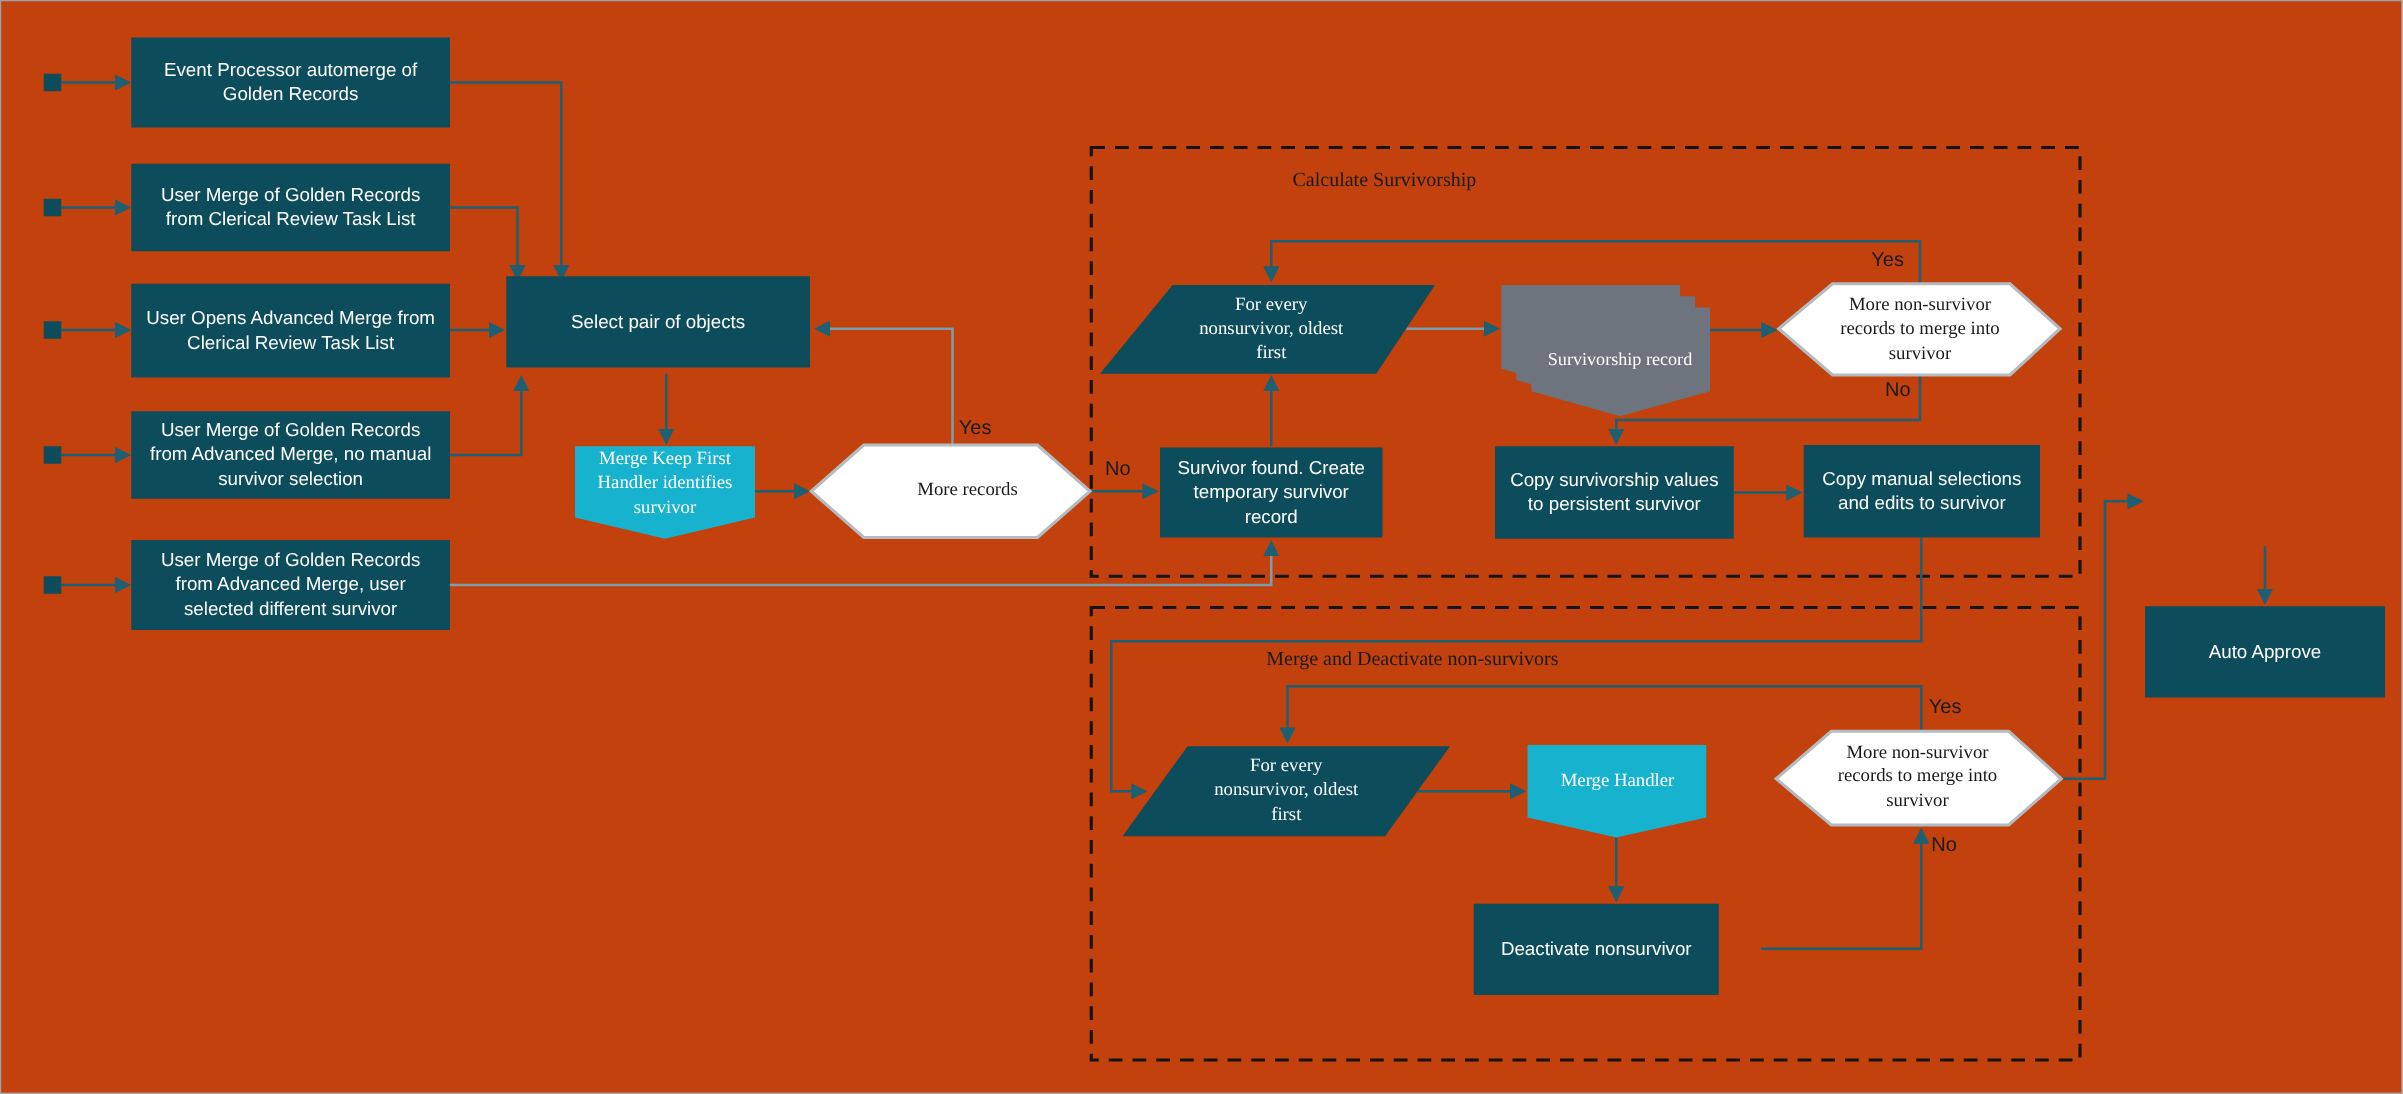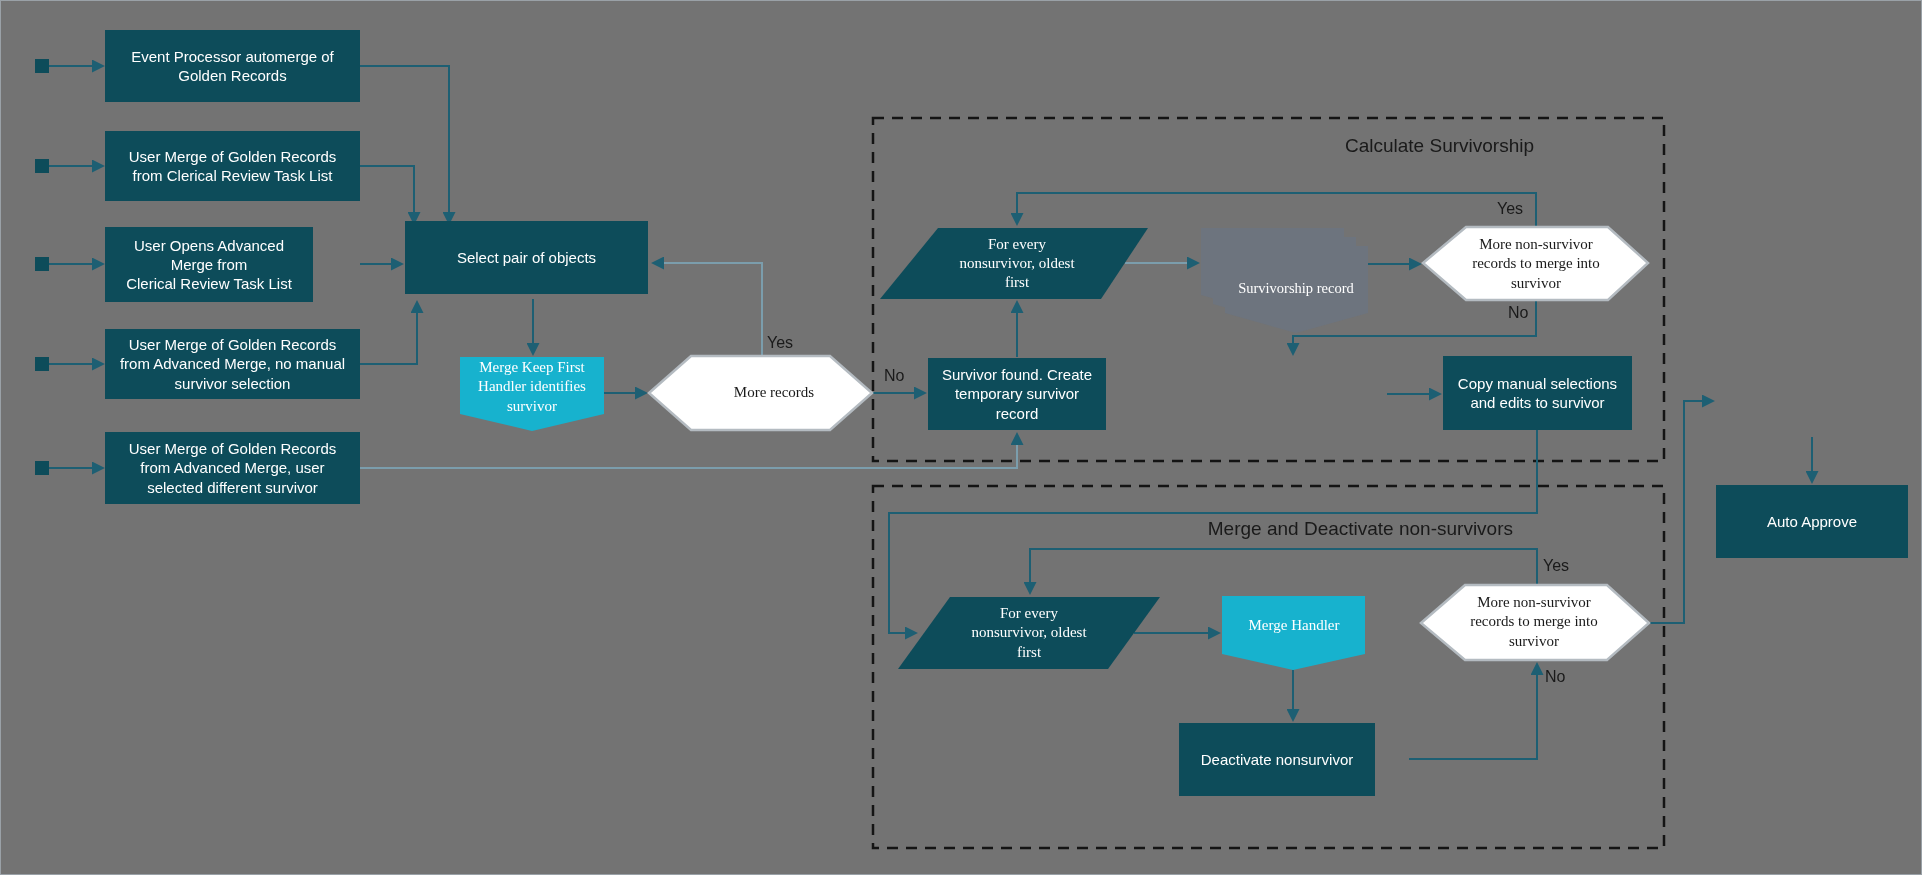--- a/index.html
+++ b/index.html
@@ -1,37 +1,37 @@
 <!DOCTYPE html>
 <html style="--c-node: #0d4c5a; --c-accent: #17b2ce; --c-rules: #6d747e; --c-edge: #1d5f73; --c-edgelight: #7b9dac; --c-hexborder: #b4bbc1;"><head>
 <meta charset="utf-8">
 <style>
   html,body{margin:0;padding:0;background:#fff;}
   .stage{
-    position:relative;width:1922px;height:875px;background:#737373;
+    position:relative;width:1922px;height:875px;background:#c2410c;
     border:1px solid #9aa1a7;box-sizing:border-box;overflow:hidden;
     font-family:"Liberation Sans",sans-serif;
   }
   svg.layer{position:absolute;left:0;top:0;width:1922px;height:875px;}
   .node{
     position:absolute;background:var(--c-node,#0d4c5a);color:#fff;
     display:flex;align-items:center;justify-content:center;text-align:center;
     font-size:15px;line-height:1.28;white-space:pre-line;
     box-sizing:border-box;padding:4px 12px;
   }
   .sq{position:absolute;width:14px;height:14px;background:var(--c-node,#0d4c5a);}
   .shape-label{
     position:absolute;display:flex;align-items:center;justify-content:center;
     text-align:center;font-size:15px;line-height:1.28;white-space:pre-line;color:#fff;
     pointer-events:none;
     font-family:Liberation Serif, serif;
   }
   .shape-label.dark{color:#1a1a1a;}
   .section-title{
-    position:absolute;text-align:right;color:#1a1a1a;font-size:19px;line-height:1.1;
+    position:absolute;text-align:left;color:#1a1a1a;font-size:16px;line-height:1.1;font-family:Liberation Serif, serif;
   }
   .edge-label{position:absolute;color:#1a1a1a;font-size:16px;line-height:1;}
   .poly-node{fill:var(--c-node,#0d4c5a);}
   .poly-accent{fill:var(--c-accent,#17b2ce);}
   .poly-rules{fill:var(--c-rules,#6d747e);}
   .hex{fill:#ffffff;stroke:var(--c-hexborder,#b4bbc1);stroke-width:2.5;}
   .edge{fill:none;stroke:var(--c-edge,#1d5f73);stroke-width:2;}
   .edge.light{stroke:var(--c-edgelight,#7b9dac);}
   .dashed-box{fill:none;stroke:#141414;stroke-width:2.5;stroke-dasharray:11 8;}
 </style>
@@ -101,33 +101,35 @@
   <div class="sq" style="left:34px;top:58px"></div>
   <div class="sq" style="left:34px;top:158px"></div>
   <div class="sq" style="left:34px;top:256px"></div>
   <div class="sq" style="left:34px;top:356px"></div>
   <div class="sq" style="left:34px;top:460px"></div>
 
   <div class="node" style="left:104px;top:29px;width:255px;height:72px"><span>Event Processor automerge of
 Golden Records</span></div>
   <div class="node" style="left:104px;top:130px;width:255px;height:70px"><span>User Merge of Golden Records
 from Clerical Review Task List</span></div>
-  <div class="node" style="left:104px;top:226px;width:208px;height:75px"><span>User Opens Advanced Merge from
+  <div class="node" style="left:104px;top:226px;width:255px;height:75px"><span>User Opens Advanced Merge from
 Clerical Review Task List</span></div>
   <div class="node" style="left:104px;top:328px;width:255px;height:70px"><span>User Merge of Golden Records
 from Advanced Merge, no manual
 survivor selection</span></div>
   <div class="node" style="left:104px;top:431px;width:255px;height:72px"><span>User Merge of Golden Records
 from Advanced Merge, user
 selected different survivor</span></div>
 
   <div class="node" style="left:404px;top:220px;width:243px;height:73px"><span>Select pair of objects</span></div>
   <div class="node" style="left:927px;top:357px;width:178px;height:72px"><span>Survivor found. Create
 temporary survivor
 record</span></div>
+  <div class="node" style="left:1195px;top:356px;width:191px;height:74px"><span>Copy survivorship values
+to persistent survivor</span></div>
   <div class="node" style="left:1442px;top:355px;width:189px;height:74px"><span>Copy manual selections
 and edits to survivor</span></div>
   <div class="node" style="left:1715px;top:484px;width:192px;height:73px"><span>Auto Approve</span></div>
   <div class="node" style="left:1178px;top:722px;width:196px;height:73px"><span>Deactivate nonsurvivor</span></div>
 
   <div class="shape-label" style="left:931px;top:228px;width:170px;height:69px">For every
 nonsurvivor, oldest
 first</div>
   <div class="shape-label" style="left:943px;top:597px;width:170px;height:70px">For every
 nonsurvivor, oldest

